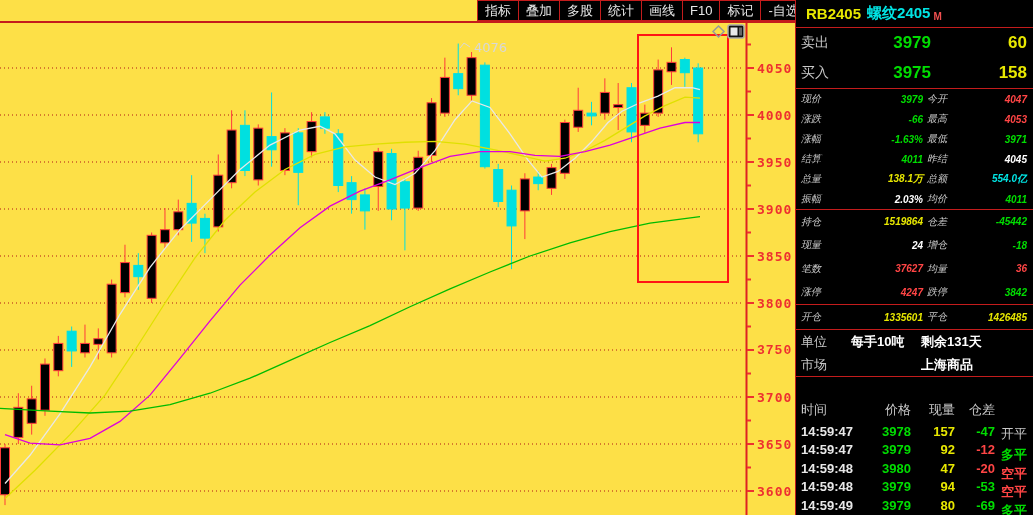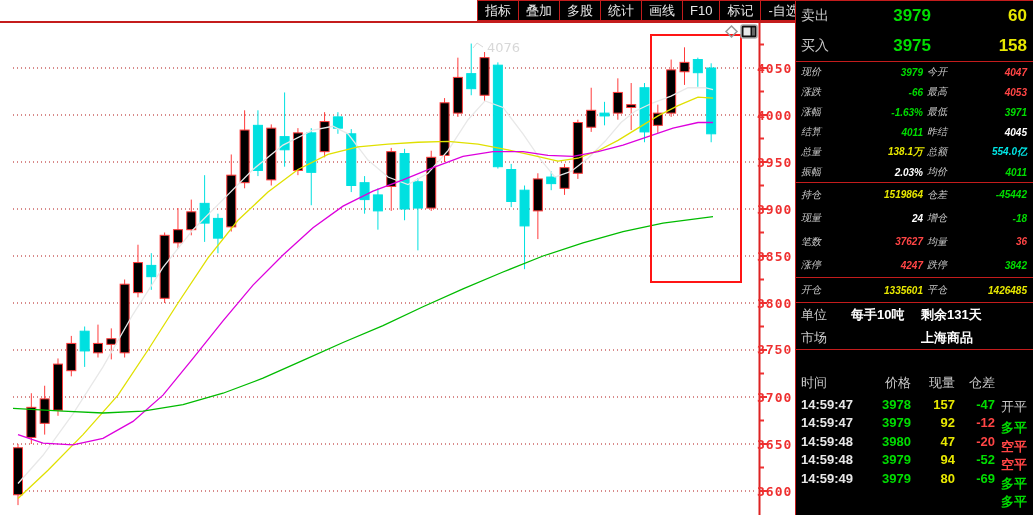--- a/index.html
+++ b/index.html
@@ -1,24 +1,24 @@
 <!DOCTYPE html>
 <html><head>
 <meta charset="utf-8">
 <style>
   html,body{margin:0;padding:0;background:#000;}
-  #app{position:relative;width:1033px;height:515px;background:#ffffff;overflow:hidden;
+  #app{position:relative;width:1033px;height:515px;background:#fde047;overflow:hidden;
        font-family:"Liberation Sans","DejaVu Sans",sans-serif;}
   
   #toolbar{position:absolute;left:478px;top:0;height:21px;display:flex;}
   .tbtn{height:19px;line-height:19px;padding:0 7px;border:1px solid #c41c1c;margin-left:-1px;
         color:#e8e8e8;font-size:13px;background:#000;white-space:nowrap;cursor:default;}
   #topline{position:absolute;left:0;top:21px;width:795px;height:2px;background:#c41c1c;}
   
-  #chart{position:absolute;left:0;top:0;width:795px;height:415px;padding-left:13px;}
+  #chart{position:absolute;left:0;top:0;width:795px;height:415px;}
   .ylabel{position:absolute;color:#ee3030;font:bold 13px "DejaVu Sans Mono",monospace;
           left:757px;letter-spacing:1px;}
   .anno{font:13px "DejaVu Sans",sans-serif;fill:#d8d8d8;}
   
   #panel{position:absolute;left:795px;top:0;width:238px;height:515px;background:#000;
          border-left:1px solid #c41c1c;box-sizing:border-box;color:#c8c8c8;}
   .sep{height:1px;background:#c41c1c;}
   #ptitle{height:27px;display:flex;align-items:center;padding-left:10px;}
   #ptitle .code{color:#e8e800;font-weight:bold;font-size:15px;}
   #ptitle .name{color:#00e5e5;font-weight:bold;font-size:15px;margin-left:6px;}
@@ -240,20 +240,25 @@
         <div class="ylabel" style="top: 249px;">3850</div>
         <div class="ylabel" style="top: 296px;">3800</div>
         <div class="ylabel" style="top: 343px; font-family: Liberation Mono, monospace;">3750</div>
         <div class="ylabel" style="top: 390px;">3700</div>
         <div class="ylabel" style="top: 437px;">3650</div>
         <div class="ylabel" style="top: 484px;">3600</div>
       </div>
   </div>
 
   <div id="panel">
+    <div id="ptitle">
+      <span class="code">RB2405</span>
+      <span class="name">螺纹2405</span>
+      <span class="per">M</span>
+    </div>
     <div class="sep"></div>
     <div class="bs-row">
       <span class="c-gray">卖出</span>
       <span class="val c-green">3979</span>
       <span class="val c-yellow">60</span>
     </div>
     <div class="bs-row">
       <span class="c-gray">买入</span>
       <span class="val c-green">3975</span>
       <span class="val c-yellow">158</span>
@@ -374,21 +379,21 @@
             <span class="c c0 c-white">14:59:48</span>
             <span class="c c1 c-green">3980</span>
             <span class="c c2 c-yellow">47</span>
             <span class="c c3 c-red">-20</span>
             <span class="c c4 c-red">空平</span>
           </div>
           <div class="t-row data">
             <span class="c c0 c-white">14:59:48</span>
             <span class="c c1 c-green">3979</span>
             <span class="c c2 c-yellow">94</span>
-            <span class="c c3 c-green">-52</span>
+            <span class="c c3 c-green">-53</span>
             <span class="c c4 c-green">多平</span>
           </div>
           <div class="t-row data">
             <span class="c c0 c-white">14:59:49</span>
             <span class="c c1 c-green">3979</span>
             <span class="c c2 c-yellow">80</span>
             <span class="c c3 c-green">-69</span>
             <span class="c c4 c-green">多平</span>
           </div>
         </div>

